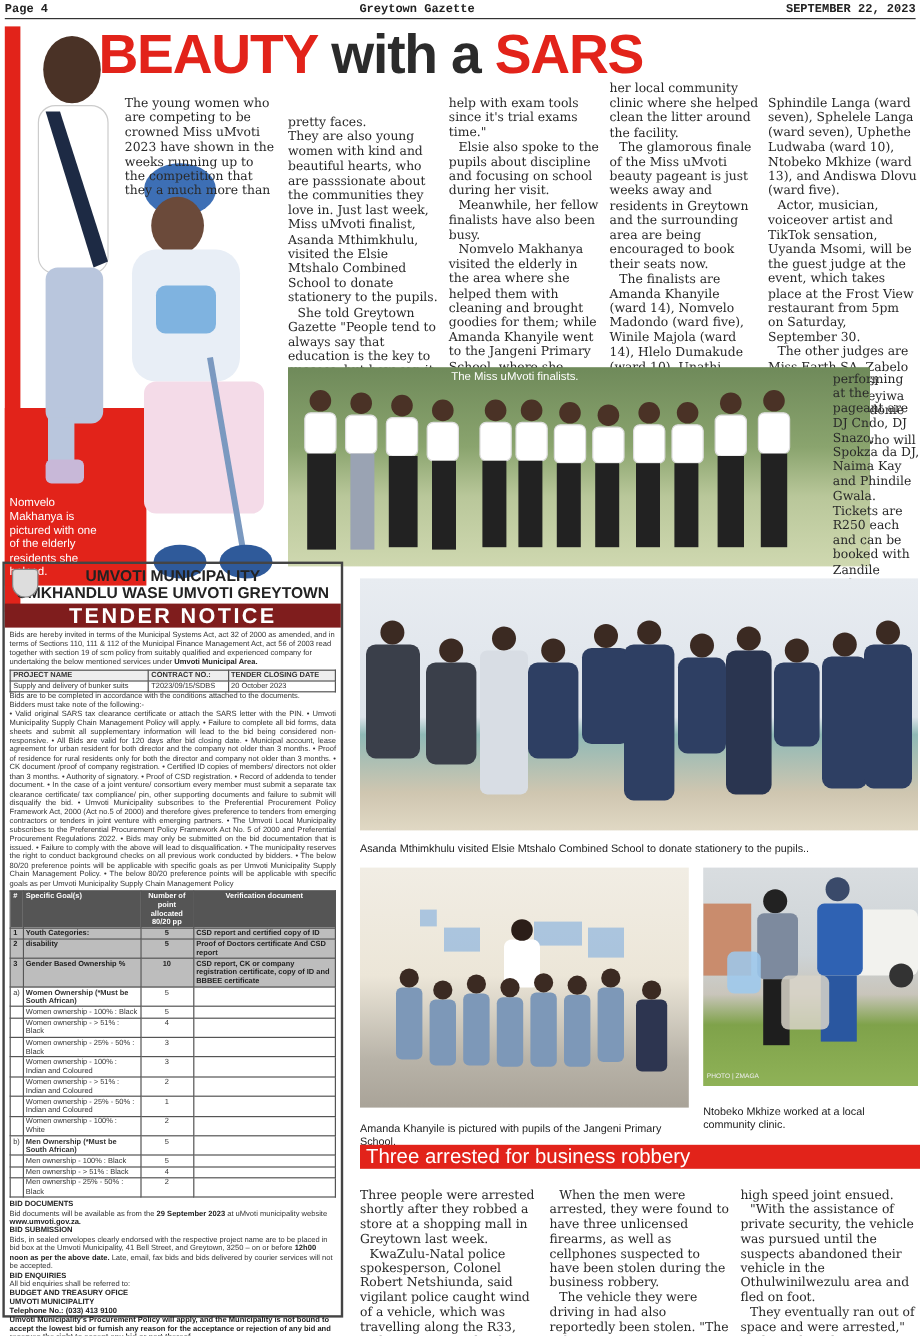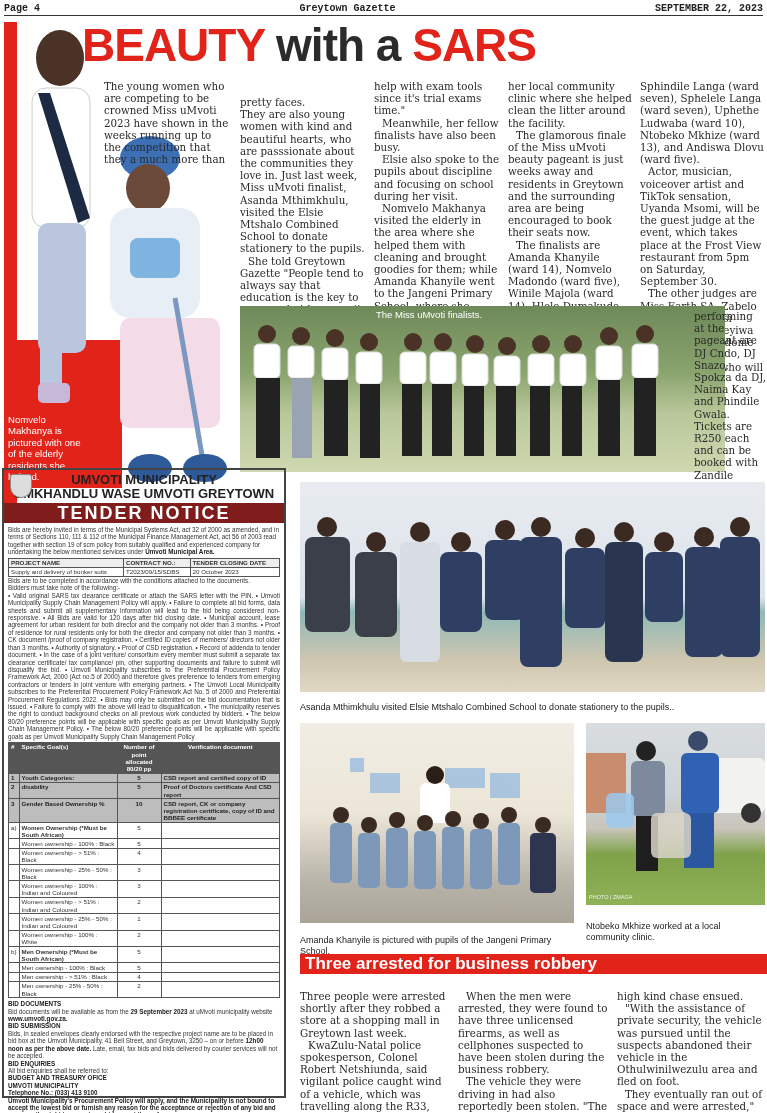--- a/index.html
+++ b/index.html
@@ -20,21 +20,21 @@
   .tender .t2{font-weight:bold;font-size:13px;line-height:14px;text-align:center;color:#222;}
   .tender .t3{background:#7f1d1d;color:#fff;font-weight:bold;font-size:18px;line-height:20px;text-align:center;letter-spacing:2px;margin:2px -4px 3px -4px;}
   .tender table{border-collapse:collapse;width:100%;}
   .tender td,.tender th{border:1px solid #555;padding:0.5px 2px;vertical-align:top;font-size:6.2px;line-height:7.2px;}
   .tender .proj th{background:#eee;text-align:left;font-weight:bold;}
   .goals th{background:#555;color:#fff;font-weight:bold;text-align:left;}
   .goals tr.gray td{background:#bdbdbd;font-weight:bold;color:#222;}
   .goals td.c{text-align:center;}
   .tender b{color:#222;}
   .subhead{font-weight:bold;color:#222;}
-  .robbery-head{top:954px;left:300px;width:467px;height:20px;background:#e2231a;color:#fff;font-family:"Liberation Sans",sans-serif;font-weight:bold;font-size:17px;line-height:20px;padding-left:5px;}
+  .robbery-head{top:954px;left:300px;width:467px;height:20px;background:#e2231a;color:#fff;font-family:"Liberation Sans",sans-serif;font-weight:normal;font-size:17px;line-height:20px;padding-left:5px;}
 </style>
 </head>
 <body>
 
 <div class="abs hdr">
   <span>Page 4</span>
   <span>Greytown Gazette</span>
   <span>SEPTEMBER 22, 2023</span>
 </div>
 
@@ -78,26 +78,26 @@
 
 <div class="abs col" style="top:96px;left:240px;width:126px;">
   <p class="first">pretty faces.</p>
   <p class="first">They are also young women with kind and beautiful hearts, who are passsionate about the communities they love in. Just last week, Miss uMvoti finalist, Asanda Mthimkhulu, visited the Elsie Mtshalo Combined School to donate stationery to the pupils.</p>
   <p>She told Greytown Gazette "People tend to always say that education is the key to success, but how can it be a key to success without the necessary requirements.</p>
   <p>"That's why I thought this would be a good idea to</p>
 </div>
 
 <div class="abs col" style="top:80px;left:374px;width:126px;">
   <p class="first">help with exam tools since it's trial exams time."</p>
+  <p>Elsie also spoke to the pupils about discipline and focusing on school during her visit.</p>
   <p>Meanwhile, her fellow finalists have also been busy.</p>
-  <p>Elsie also spoke to the pupils about discipline and focusing on school during her visit.</p>
   <p>Nomvelo Makhanya visited the elderly in the area where she helped them with cleaning and brought goodies for them; while Amanda Khanyile went to the Jangeni Primary School, where she spent time doing painting with the Grade R pupils and she gave them some treats to snack on; and Ntobeko Mkhize, visited</p>
 </div>
 
-<div class="abs col" style="top:80px;left:508px;width:124px;">
+<div class="abs col" style="top:68px;left:508px;width:124px;">
   <p class="first">her local community clinic where she helped clean the litter around the facility.</p>
   <p>The glamorous finale of the Miss uMvoti beauty pageant is just weeks away and residents in Greytown and the surrounding area are being encouraged to book their seats now.</p>
   <p>The finalists are Amanda Khanyile (ward 14), Nomvelo Madondo (ward five), Winile Majola (ward 14), Hlelo Dumakude (ward 10), Unathi Ndlovu (ward two), Asana Mthimkhulu (ward nine), Alondiwe Mkhize (ward four), Sikelela Masewu (ward nine),</p>
 </div>
 
 <div class="abs col" style="top:80px;left:640px;width:124px;">
   <p class="first">Sphindile Langa (ward seven), Sphelele Langa (ward seven), Uphethe Ludwaba (ward 10), Ntobeko Mkhize (ward 13), and Andiswa Dlovu (ward five).</p>
   <p>Actor, musician, voiceover artist and TikTok sensation, Uyanda Msomi, will be the guest judge at the event, which takes place at the Frost View restaurant from 5pm on Saturday, September 30.</p>
   <p>The other judges are Miss Earth SA, Zabelo Hlabisa, Mlungisi Bhengu, Zola Meyiwa and Nombuso Ndonie Ngubane.</p>
   <p>Among those who will be</p>
@@ -395,17 +395,17 @@
 
 <div class="abs col" style="top:990px;left:300px;width:152px;">
   <p class="first">Three people were arrested shortly after they robbed a store at a shopping mall in Greytown last week.</p>
   <p>KwaZulu-Natal police spokesperson, Colonel Robert Netshiunda, said vigilant police caught wind of a vehicle, which was travelling along the R33, and was suspected to have been involved in a business robbery.</p>
 </div>
 <div class="abs col" style="top:990px;left:458px;width:152px;">
   <p>When the men were arrested, they were found to have three unlicensed firearms, as well as cellphones suspected to have been stolen during the business robbery.</p>
   <p class="first" style="text-indent:8px;">The vehicle they were driving in had also reportedly been stolen. "The information was operationalised and a vehicle fitting the description was spotted and a</p>
 </div>
 <div class="abs col" style="top:990px;left:617px;width:150px;">
-  <p class="first">high kind chase ensued.</p>
+  <p class="first">high speed joint ensued.</p>
   <p>"With the assistance of private security, the vehicle was pursued until the suspects abandoned their vehicle in the Othulwinilwezulu area and fled on foot.</p>
   <p>They eventually ran out of space and were arrested," said Netshiunda.</p>
 
 </div>
 
 </body></html>

